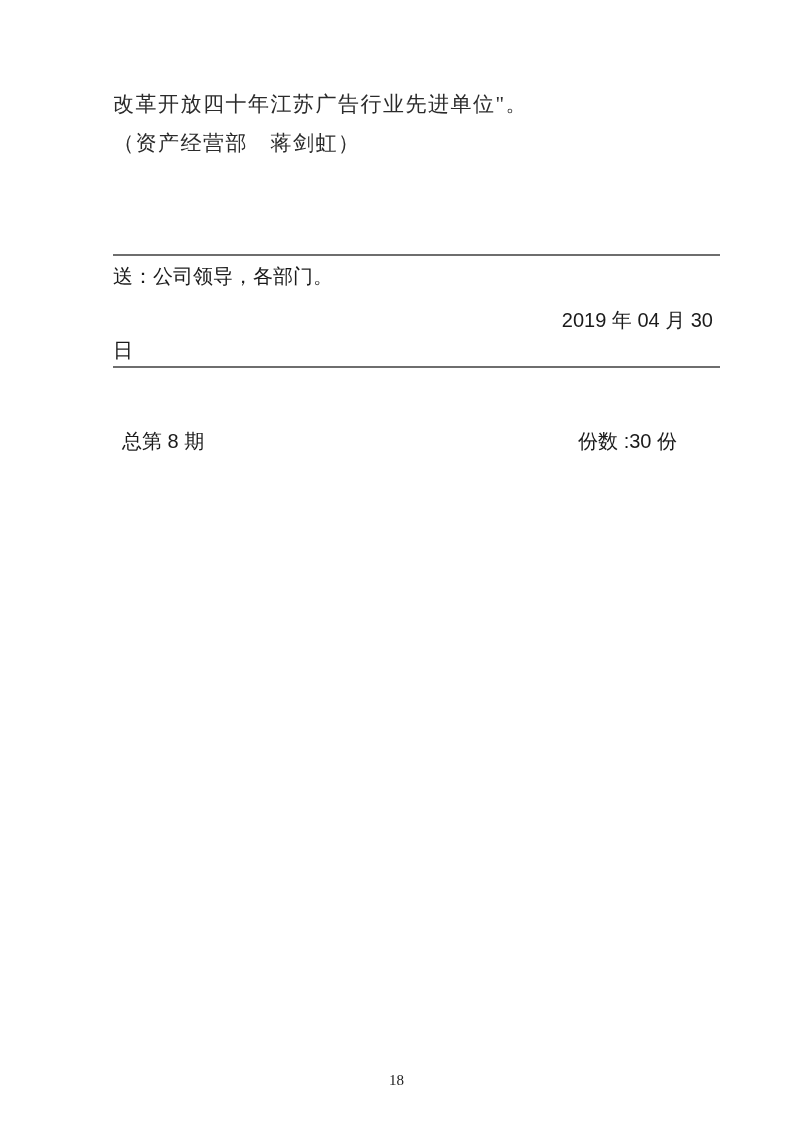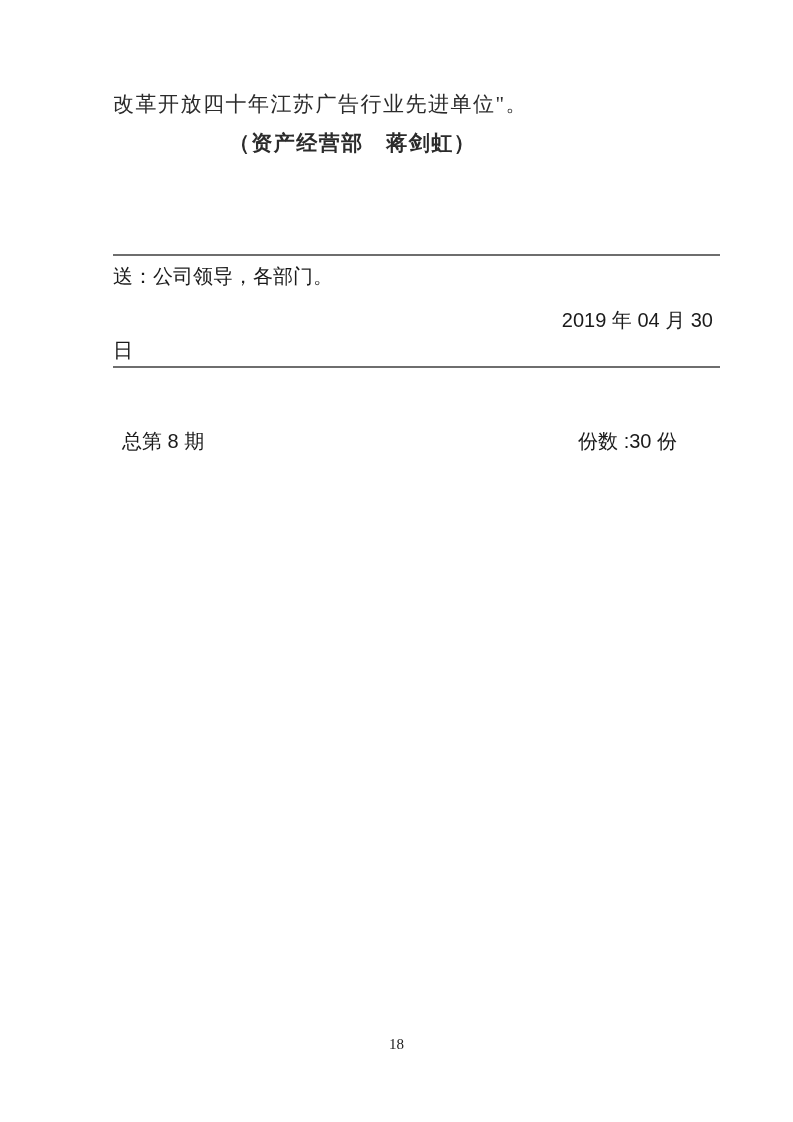--- a/index.html
+++ b/index.html
@@ -25,23 +25,22 @@
     width: 607px;
     color: #2b2b2b;
     font-family: "Liberation Serif", serif;
     font-size: 21px;
     letter-spacing: 1.5px;
   }
   .closing-line { line-height: 28px; margin: 0; }
   .signature-line {
     line-height: 28px;
     margin: 11px 0 0 0;
-    text-align: center;
+    text-align: left;
     padding-right: 128px;
-    font-weight: bold;
   }
 
   
   .colophon {
     position: absolute;
     left: 113px;
     top: 254px;
     width: 607px;
     color: #1a1a1a;
     font-size: 20px;
@@ -68,21 +67,21 @@
     line-height: 28px;
     padding: 11px 43px 0 9px;
     margin-top: 48px;
   }
 
   
   .page-number {
     position: absolute;
     left: 0;
     right: 0;
-    top: 1036px;
+    top: 1072px;
     text-align: center;
     font-family: "Liberation Serif", serif;
     font-size: 15px;
     color: #222222;
   }
 </style>
 </head>
 <body>
 
 <div class="page">

